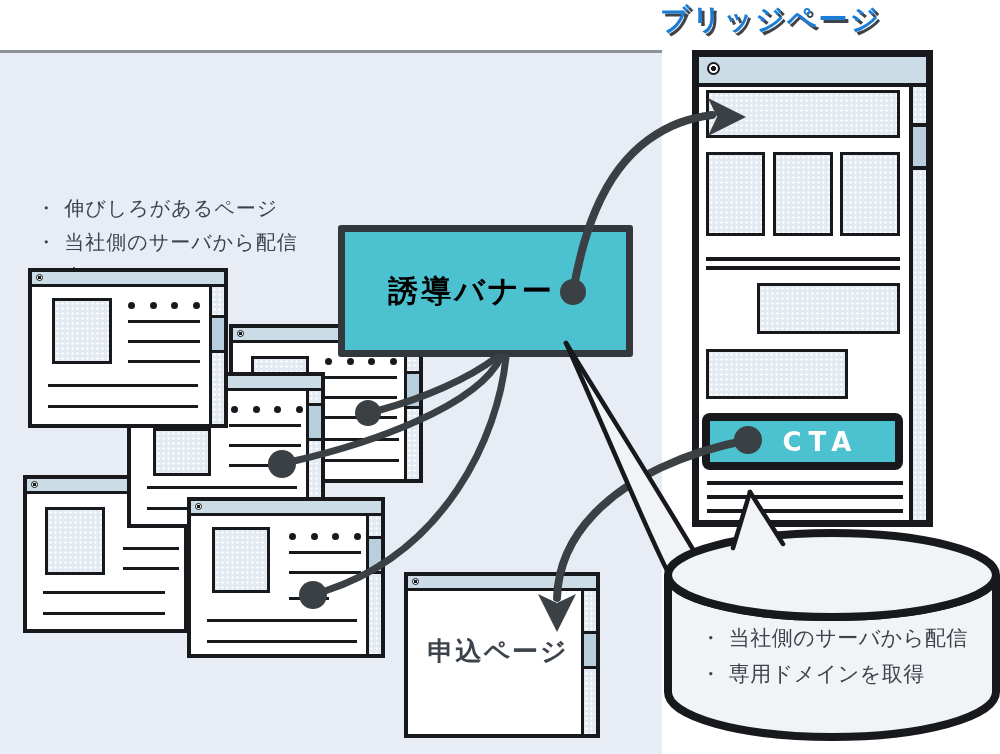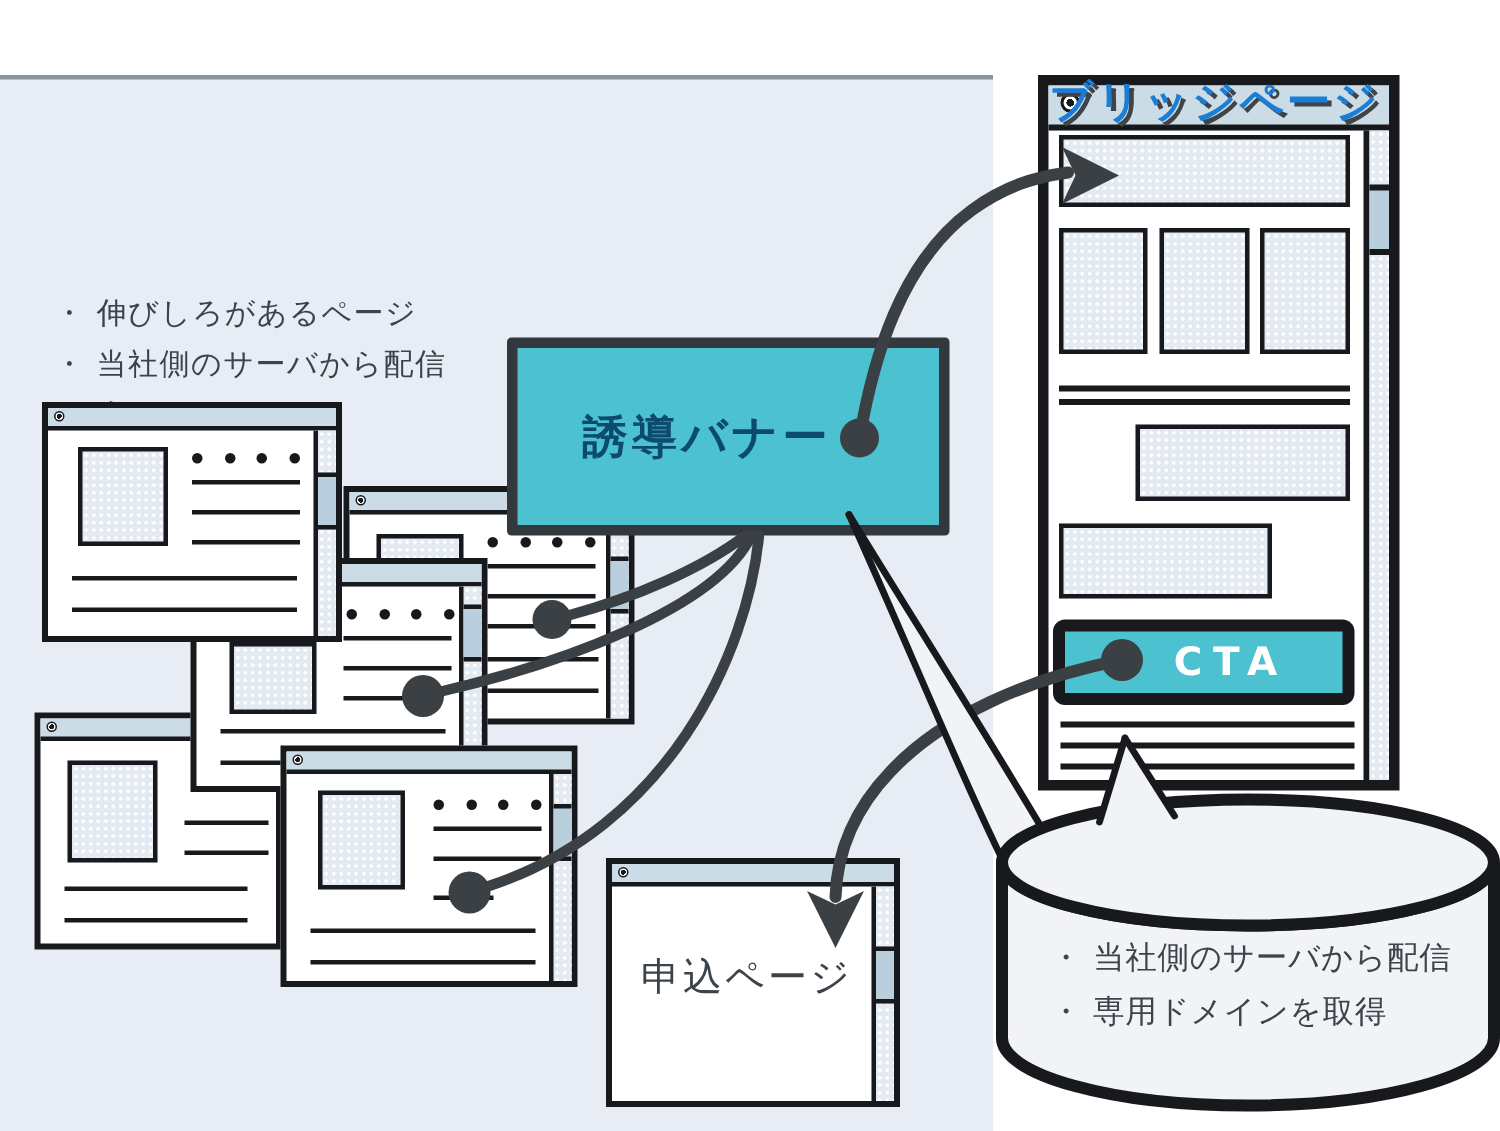--- a/index.html
+++ b/index.html
@@ -31,27 +31,27 @@
   .winB{left:229px;top:324px;width:194px;height:159px;z-index:3;}
   .winC{left:127px;top:372px;width:198px;height:156px;z-index:4;}
   .winA{left:28px; top:268px;width:200px;height:160px;z-index:5;}
   .winD{left:23px; top:475px;width:165px;height:158px;z-index:3;}
   .winE{left:187px;top:497px;width:198px;height:161px;z-index:6;}
 
   
   .banner{position:absolute;left:338px;top:225px;width:295px;height:132px;z-index:8;
           background:#4cc1cf;border:7px solid #33383c;border-radius:3px;box-sizing:border-box;
           display:flex;align-items:center;justify-content:center;}
-  .banner span{color:#0c4a6e;font-size:30px;font-weight:700;letter-spacing:3px;transform:translateX(-14px);}
+  .banner span{color:#000000;font-size:30px;font-weight:700;letter-spacing:3px;transform:translateX(-14px);}
 
   
   .apply{left:404px;top:572px;width:196px;height:166px;z-index:7;}
   .apply .sbar .thumb{top:40px;height:32px;}
   .apply-label{position:absolute;left:10px;top:58px;width:160px;text-align:center;
-               font-size:26px;font-weight:400;color:#3c434b;letter-spacing:2px;}
+               font-size:26px;font-weight:700;color:#3c434b;letter-spacing:2px;}
 
   
   .bridge{position:absolute;left:692px;top:50px;width:241px;height:477px;z-index:7;
           background:#ffffff;border:7px solid #17191c;box-sizing:border-box;}
   .bridge .tbar{height:26px;border-bottom:4px solid #17191c;}
   .bridge .wbtn{left:8px;top:5px;width:13px;height:13px;border:2.5px solid #17191c;
                 background:radial-gradient(circle,#17191c 0 2.5px,#ffffff 2.6px);}
   .bsbar{position:absolute;top:30px;right:0;bottom:0;width:17px;border-left:4px solid #17191c;box-sizing:border-box;}
   .bsbar .seg1{position:absolute;left:0;right:0;top:0;height:36px;}
   .bsbar .bthumb{position:absolute;left:0;right:0;top:36px;height:47px;background:#b9cfdd;border-top:4px solid #17191c;border-bottom:4px solid #17191c;box-sizing:border-box;}
@@ -65,23 +65,23 @@
   .bl1{top:200px;} .bl2{top:209px;}
   .box1{left:58px;top:226px;width:143px;height:51px;}
   .box2{left:7px;top:292px;width:142px;height:50px;}
   .cta{position:absolute;left:3px;top:356px;width:201px;height:57px;background:#17191c;border-radius:8px;
        display:flex;align-items:center;justify-content:center;}
   .cta-inner{width:185px;height:41px;background:#4cc1cf;display:flex;align-items:center;justify-content:center;}
   .cta-inner span{color:#ffffff;font-size:26px;font-weight:700;letter-spacing:7px;transform:translateX(18px);}
   .bl3{top:424px;width:196px;left:8px;} .bl4{top:438px;width:196px;left:8px;} .bl5{top:452px;width:196px;left:8px;}
 
   
-  .page-title{position:absolute;left:660px;top:0px;width:300px;text-align:center;z-index:9;
+  .page-title{position:absolute;left:660px;top:0px;width:300px;z-index:9;
               font-size:29px;font-weight:800;letter-spacing:2px;color:#1a7dd6;
-              text-shadow:3px 3px 0 #3f4449;margin-top:48px;}
+              text-shadow:3px 3px 0 #3f4449;}
 
   
   .overlay{position:absolute;left:0;top:0;width:1000px;height:754px;z-index:20;pointer-events:none;}
   .callout-text{position:absolute;left:700px;top:620px;width:292px;z-index:30;
                 font-size:21px;font-weight:500;color:#3c434b;line-height:36px;letter-spacing:0.5px;}
 </style>
 </head>
 <body>
 
 <div id="stage">

